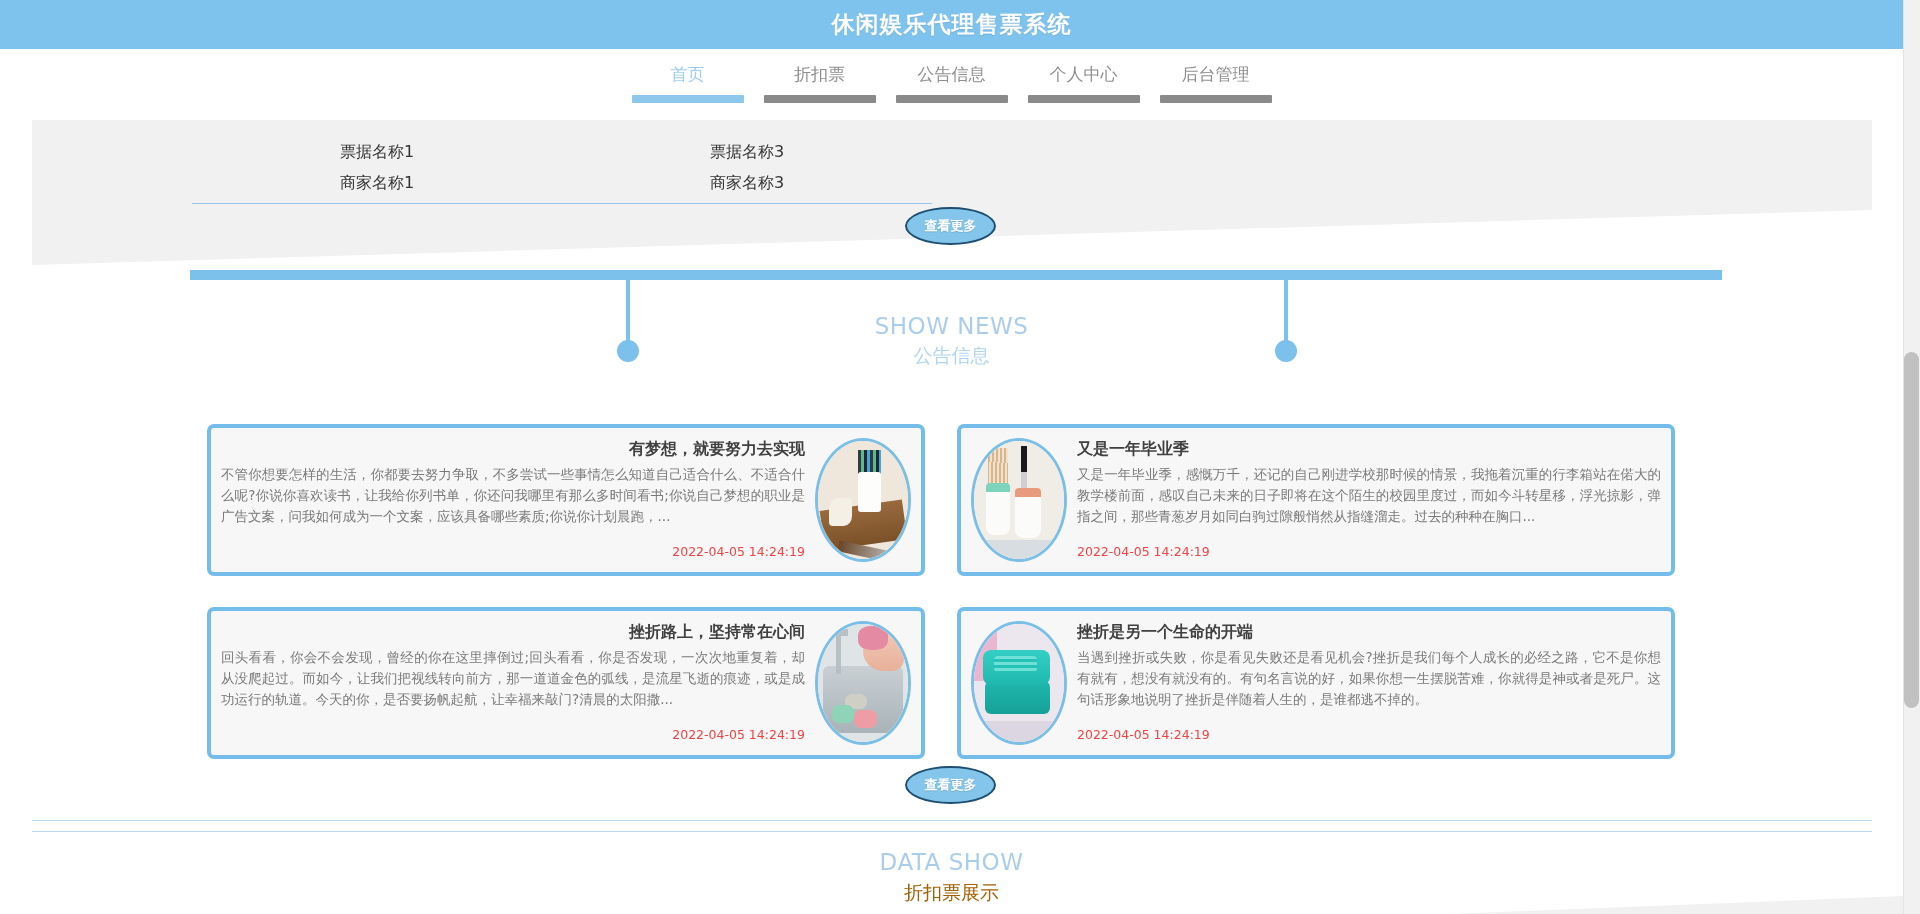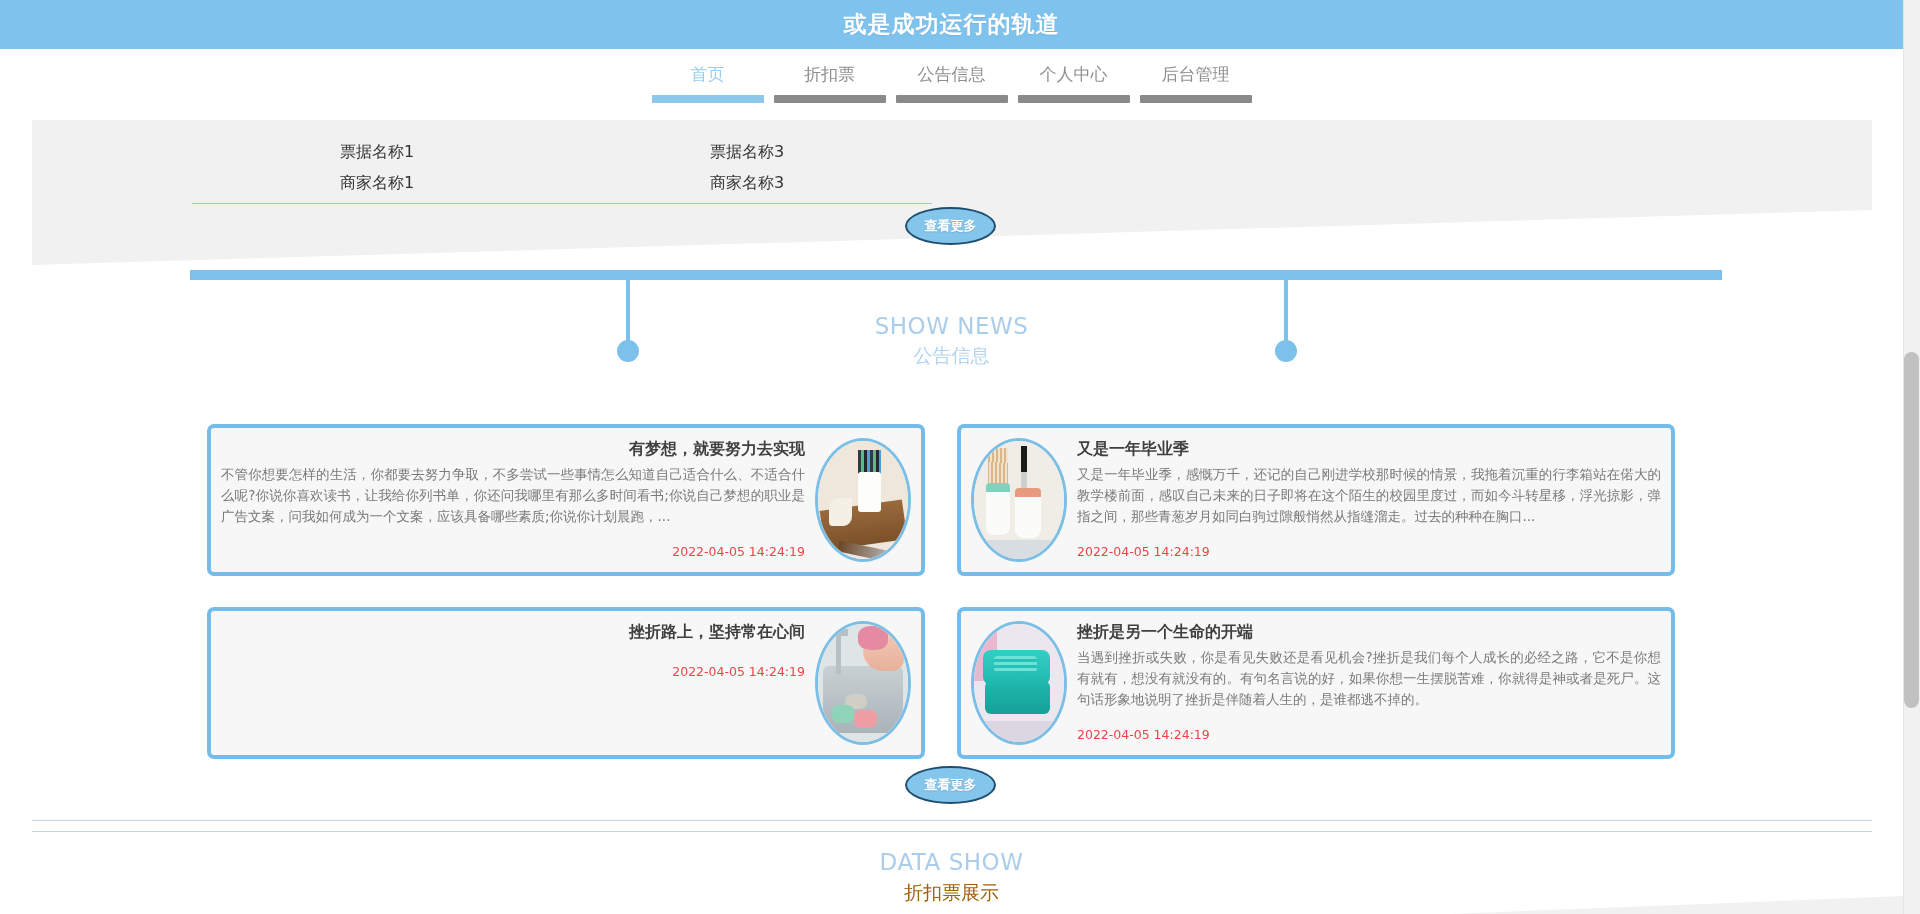--- a/index.html
+++ b/index.html
@@ -40,21 +40,21 @@
   
   .nav-bar {
     position: absolute;
     left: 0; top: 49px;
     width: 1903px;
     height: 66px;
     background: #ffffff;
     display: flex;
     align-items: flex-start;
     justify-content: center;
-    gap: 0px;
+    gap: 10px;
   }
   .nav-item {
     width: 122px;
     padding-top: 14px;
     display: flex;
     flex-direction: column;
     align-items: center;
     cursor: pointer;
   }
   .nav-label {
@@ -356,21 +356,21 @@
     background: #c1c1c1;
     border-radius: 8px;
   }
 </style>
 </head>
 <body>
 
 <div class="page">
 
   <div class="site-header">
-    <div class="site-title">或是成功运行的轨道</div>
+    <div class="site-title">休闲娱乐代理售票系统</div>
   </div>
 
   <div class="nav-bar">
     <div class="nav-item active">
       <span class="nav-label">首页</span>
       <span class="nav-underline"></span>
     </div>
     <div class="nav-item">
       <span class="nav-label">折扣票</span>
       <span class="nav-underline"></span>
@@ -455,20 +455,21 @@
             <div class="tap"></div>
           <div class="hand"></div>
             <div class="glove"></div>
           <div class="s3"></div>
             <div class="s1"></div>
             <div class="s2"></div>
         </div>
       </div>
       <div class="news-body">
         <div class="news-title">挫折路上，坚持常在心间</div>
+        <div class="news-desc">回头看看，你会不会发现，曾经的你在这里摔倒过;回头看看，你是否发现，一次次地重复着，却从没爬起过。而如今，让我们把视线转向前方，那一道道金色的弧线，是流星飞逝的痕迹，或是成功运行的轨道。今天的你，是否要扬帆起航，让幸福来敲门?清晨的太阳撒...</div>
         <div class="news-time">2022-04-05 14:24:19</div>
       </div>
     </div>
 
     <div class="news-card">
       <div class="news-thumb">
         <div class="ph ph4">
           <div class="pink"></div>
             <div class="floor"></div>
           <div class="boxBot"></div>

